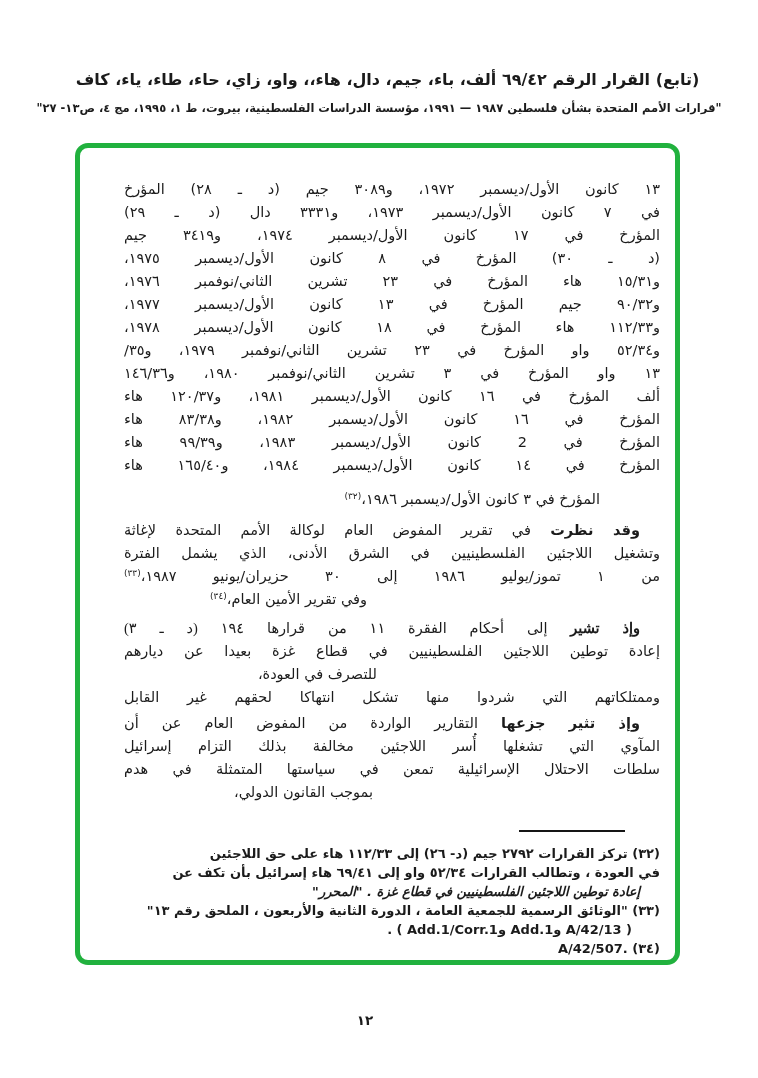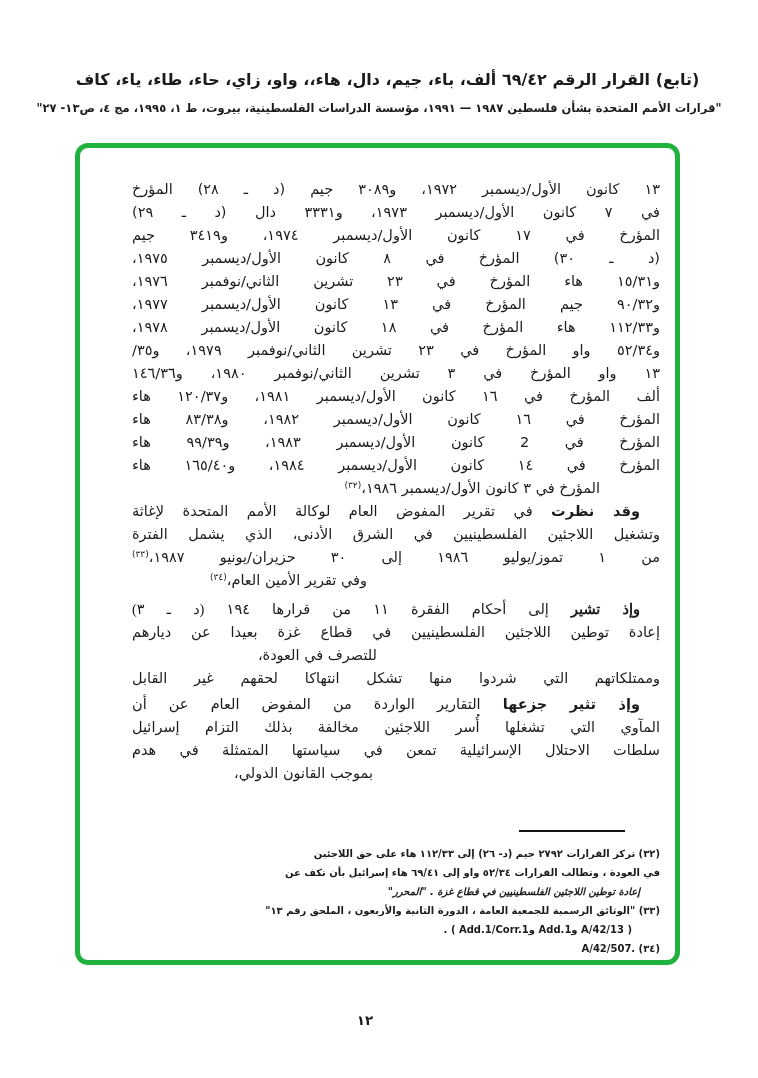--- a/index.html
+++ b/index.html
@@ -14,37 +14,37 @@
   }
   .h2{
     top:101px;left:0;right:0;text-align:center;direction:rtl;
     font-size:11.5px;font-weight:bold;white-space:nowrap;
   }
   .greenbox{
     top:143px;left:75px;width:595px;height:812px;
     border:5px solid #21b13e;border-radius:13px;background:transparent;
   }
   .bodytext{
-    top:178px;left:132px;right:98px;direction:rtl;
+    top:178px;left:124px;right:98px;direction:rtl;
     font-size:14.5px;line-height:23px;
   }
   .ln{height:23px;}
   .jl{text-align:justify;text-align-last:justify;}
   .ind{text-indent:20px;}
   .ar-b{font-weight:bold;}
   sup.fnref{font-size:9px;vertical-align:5px;line-height:0;}
-  .end15{text-align:left;margin-left:0;margin-right:60px;text-align-last:right;}
+  .end15{text-align:left;margin-left:0;margin-right:60px;text-align-last:right;margin-top:11px;}
   .shortmid{text-align:right;text-align-last:right;}
-  .mt8{} .mt6{margin-top:6px;font-family:Liberation Serif, serif;} .mt3{margin-top:3px;}
+  .mt8{margin-top:8px;} .mt6{margin-top:6px;font-family:Liberation Serif, serif;} .mt3{margin-top:3px;}
   .fnrule{
     top:830px;right:133px;width:106px;height:2px;background:#151515;
   }
   .fns{
     top:844px;right:98px;left:230px;direction:rtl;text-align:right;
-    font-size:10px;font-weight:bold;line-height:19px;white-space:nowrap;
+    font-size:13px;font-weight:bold;line-height:19px;white-space:nowrap;
   }
   .fnline{height:19px;}
   .fnind20{padding-right:20px;font-style:italic;}
   .fnind25{padding-right:28px;}
   .pageno{
     top:1012px;left:330px;width:70px;text-align:center;
     font-size:13.5px;font-weight:bold;direction:rtl;letter-spacing:3px;
   }
 </style>
 </head>

